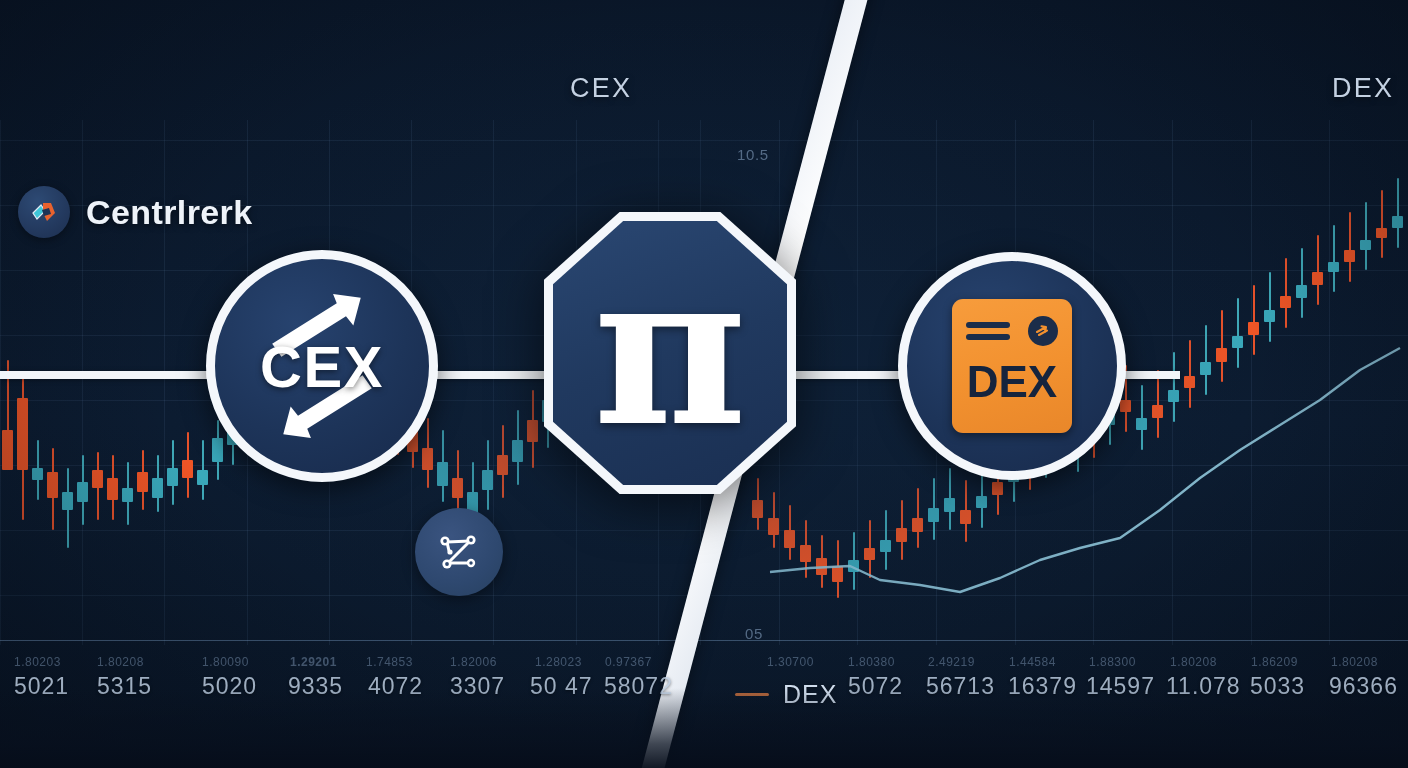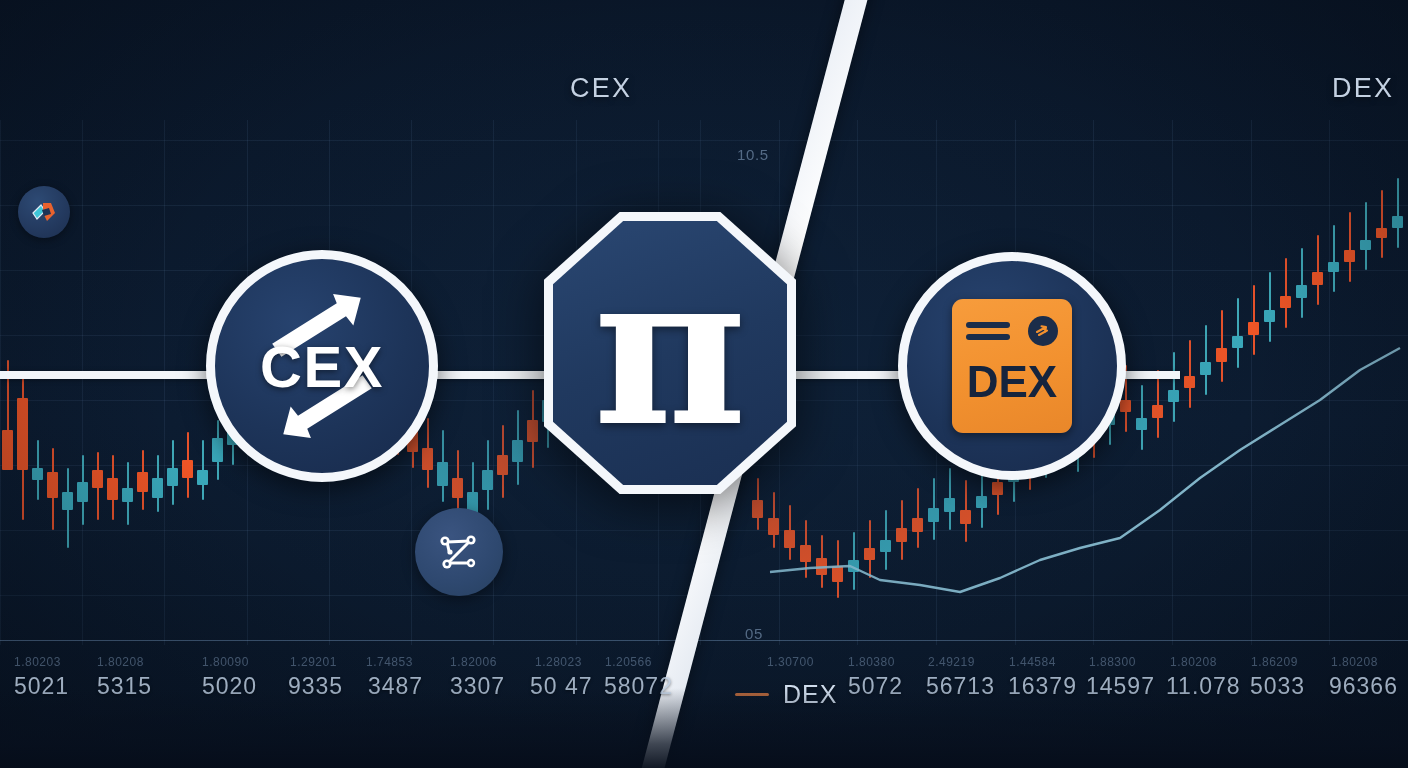--- a/index.html
+++ b/index.html
@@ -699,20 +699,21 @@
 
   <div id="brand">
     <span id="brand-mark">
       <svg width="30" height="30" viewBox="0 0 30 30">
         <polygon points="4,16 12,8 16,14 8,22" fill="#3ec6d8"></polygon>
         <polygon points="4,16 12,8 16,14 8,22" fill="none" stroke="#dfeaf4" stroke-width="1.2"></polygon>
         <polygon points="14,6 22,6 26,16 18,24 14,16" fill="#e8622e"></polygon>
         <polygon points="13,13 20,11 22,17 15,19" fill="#1d3357"></polygon>
       </svg>
     </span>
+    <span id="brand-name">Centrlrerk</span>
   </div>
 
   <div class="section-title" id="title-cex">CEX</div>
   <div class="section-title" id="title-dex">DEX</div>
 
   <div class="node-circle" id="node-cex">
     <svg class="cex-arrows" viewBox="0 0 232 232">
       <g fill="#ffffff">
         <path d="M62 92 L132 48 L128 38 L158 42 L150 72 L142 62 L72 106 Z"></path>
         <path d="M170 140 L100 184 L104 194 L74 190 L82 160 L90 170 L160 126 Z"></path>
@@ -766,40 +767,40 @@
   </div>
 
   <div id="ylabels">
       <div class="ylabel" style="left: 737px; top: 146px;">10.5</div>
       <div class="ylabel" style="left: 745px; top: 625px;">05</div>
     </div>
   <div id="ticks-top">
       <div class="tick-top" style="left: 14px; top: 655px;">1.80203</div>
       <div class="tick-top" style="left: 97px; top: 655px;">1.80208</div>
       <div class="tick-top" style="left: 202px; top: 655px;">1.80090</div>
-      <div class="tick-top" style="left: 290px; top: 655px;">1.29201</div>
+      <div class="tick-top" style="left: 290px; top: 655px; font-weight: bold;">1.29201</div>
       <div class="tick-top" style="left: 366px; top: 655px;">1.74853</div>
       <div class="tick-top" style="left: 450px; top: 655px;">1.82006</div>
       <div class="tick-top" style="left: 535px; top: 655px;">1.28023</div>
-      <div class="tick-top" style="left: 605px; top: 655px;">1.20566</div>
+      <div class="tick-top" style="left: 605px; top: 655px;">0.97367</div>
       <div class="tick-top" style="left: 767px; top: 655px;">1.30700</div>
       <div class="tick-top" style="left: 848px; top: 655px;">1.80380</div>
       <div class="tick-top" style="left: 928px; top: 655px;">2.49219</div>
       <div class="tick-top" style="left: 1009px; top: 655px;">1.44584</div>
       <div class="tick-top" style="left: 1089px; top: 655px;">1.88300</div>
       <div class="tick-top" style="left: 1170px; top: 655px;">1.80208</div>
       <div class="tick-top" style="left: 1251px; top: 655px;">1.86209</div>
       <div class="tick-top" style="left: 1331px; top: 655px;">1.80208</div>
     </div>
   <div id="ticks-bottom">
       <div class="tick-bottom" style="left: 14px; top: 673px;">5021</div>
       <div class="tick-bottom" style="left: 97px; top: 673px;">5315</div>
       <div class="tick-bottom" style="left: 202px; top: 673px;">5020</div>
       <div class="tick-bottom" style="left: 288px; top: 673px;">9335</div>
-      <div class="tick-bottom" style="left: 368px; top: 673px;">3487</div>
+      <div class="tick-bottom" style="left: 368px; top: 673px;">4072</div>
       <div class="tick-bottom" style="left: 450px; top: 673px;">3307</div>
       <div class="tick-bottom" style="left: 530px; top: 673px;">50 47</div>
       <div class="tick-bottom" style="left: 604px; top: 673px;">58072</div>
       <div class="tick-bottom" style="left: 848px; top: 673px;">5072</div>
       <div class="tick-bottom" style="left: 926px; top: 673px;">56713</div>
       <div class="tick-bottom" style="left: 1008px; top: 673px;">16379</div>
       <div class="tick-bottom" style="left: 1086px; top: 673px;">14597</div>
       <div class="tick-bottom" style="left: 1166px; top: 673px;">11.078</div>
       <div class="tick-bottom" style="left: 1250px; top: 673px;">5033</div>
       <div class="tick-bottom" style="left: 1329px; top: 673px;">96366</div>

